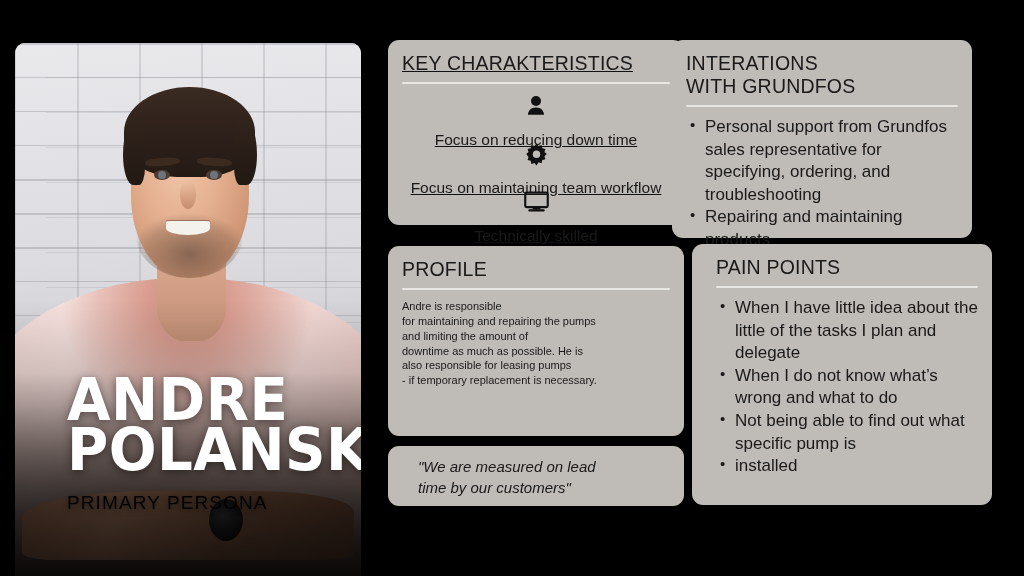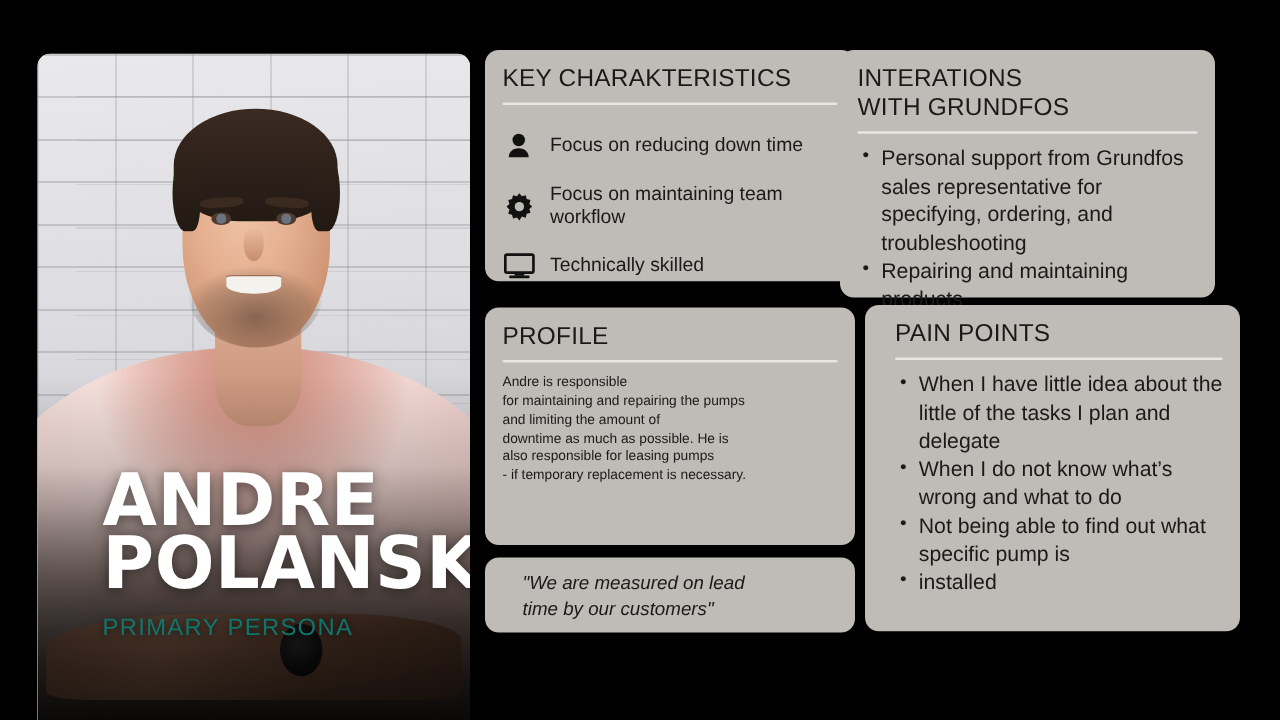--- a/index.html
+++ b/index.html
@@ -5,21 +5,21 @@
   * { margin:0; padding:0; box-sizing:border-box; }
   html,body { background:#000; }
   body {
     width:1024px; height:576px; position:relative; overflow:hidden;
     font-family:"Liberation Sans", sans-serif;
     background:#000;
   }
 
   
   .photo-panel {
-    position:absolute; left:30px; top:43px; width:346px; height:533px;
+    position:absolute; left:15px; top:43px; width:346px; height:533px;
     border-radius:10px 10px 0 0; overflow:hidden;
     background:#cfcfd2;
   }
   .brick {
     position:absolute; inset:0;
     background:
       repeating-linear-gradient(to bottom,
         rgba(120,122,128,.30) 0px, rgba(120,122,128,.30) 1.5px,
         rgba(0,0,0,0) 1.5px, rgba(0,0,0,0) 34px),
       repeating-linear-gradient(to right,
@@ -108,48 +108,48 @@
   .name-block{ position:absolute; left:52px; bottom:62px; width:330px; }
   .name-line{
     color:#fff; font-weight:700; letter-spacing:.5px; line-height:.86;
     font-size:58px; font-family:"DejaVu Sans", sans-serif;
     text-shadow:0 2px 10px rgba(0,0,0,.5);
     transform:scaleX(.97);
     transform-origin:left center;
   }
   .name-line.last{ font-size:58px; }
   .persona-label{
-    margin-top:16px; color:#0f766e; font-size:19px; letter-spacing:1.1px;
+    margin-top:16px; color:#000000; font-size:19px; letter-spacing:1.1px;
     font-family:"Liberation Sans", sans-serif; font-weight:400;
     text-shadow:0 1px 6px rgba(0,0,0,.55);
   }
 
   
   .card{
     position:absolute; background:#bfbbb6; border-radius:11px;
     padding:12px 14px 10px 14px; color:#111;
   }
   .card-title{
     font-size:19.5px; color:#1a1a1a; letter-spacing:.2px; line-height:1.18;
     font-weight:400; white-space:pre-line;
   }
   .divider{
     height:2px; background:#e8e6e2; border-radius:2px;
     margin:7px 0 9px 0;
   }
 
-  #card-characteristics{ left:388px; top:40px; width:296px; height:185px; }
+  #card-characteristics{ left:388px; top:40px; width:296px; height:185px;text-decoration:underline; }
   #card-interactions   { left:672px; top:40px; width:300px; height:198px; }
   #card-profile        { left:388px; top:246px; width:296px; height:190px; }
   #card-painpoints     { left:692px; top:244px; width:300px; height:261px;padding-left:24px; }
   #card-quote          { left:388px; top:446px; width:296px; height:60px; }
 
   
   .char-list{ margin-top:2px; }
-  .char-row{ display:flex; align-items:center; gap:12px; height:48px; }
+  .char-row{ display:flex; align-items:center; gap:12px; height:48px;flex-direction:column; }
   .char-icon{ width:26px; display:flex; align-items:center; justify-content:center; color:#111; flex:0 0 26px; }
   .char-text{ font-size:15.5px; color:#1a1a1a; }
 
   
   ul.bullets{ list-style:none; margin:0; padding:0; }
   ul.bullets li{
     position:relative; padding-left:19px; font-size:17px; line-height:1.33;
     color:#1a1a1a; margin-bottom:0px;
   }
   ul.bullets li::before{

